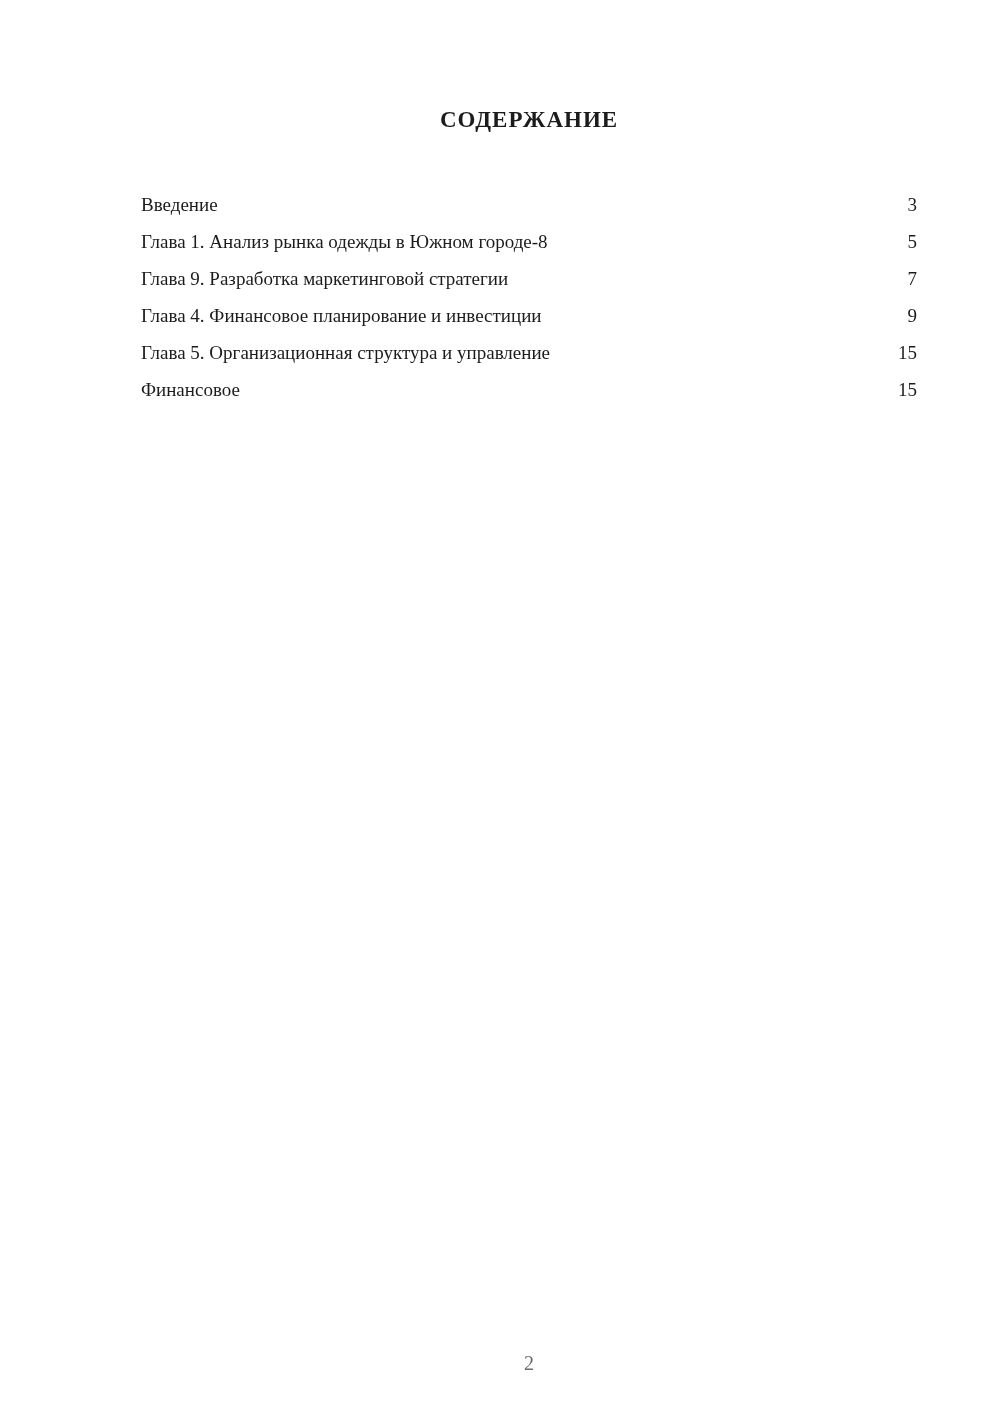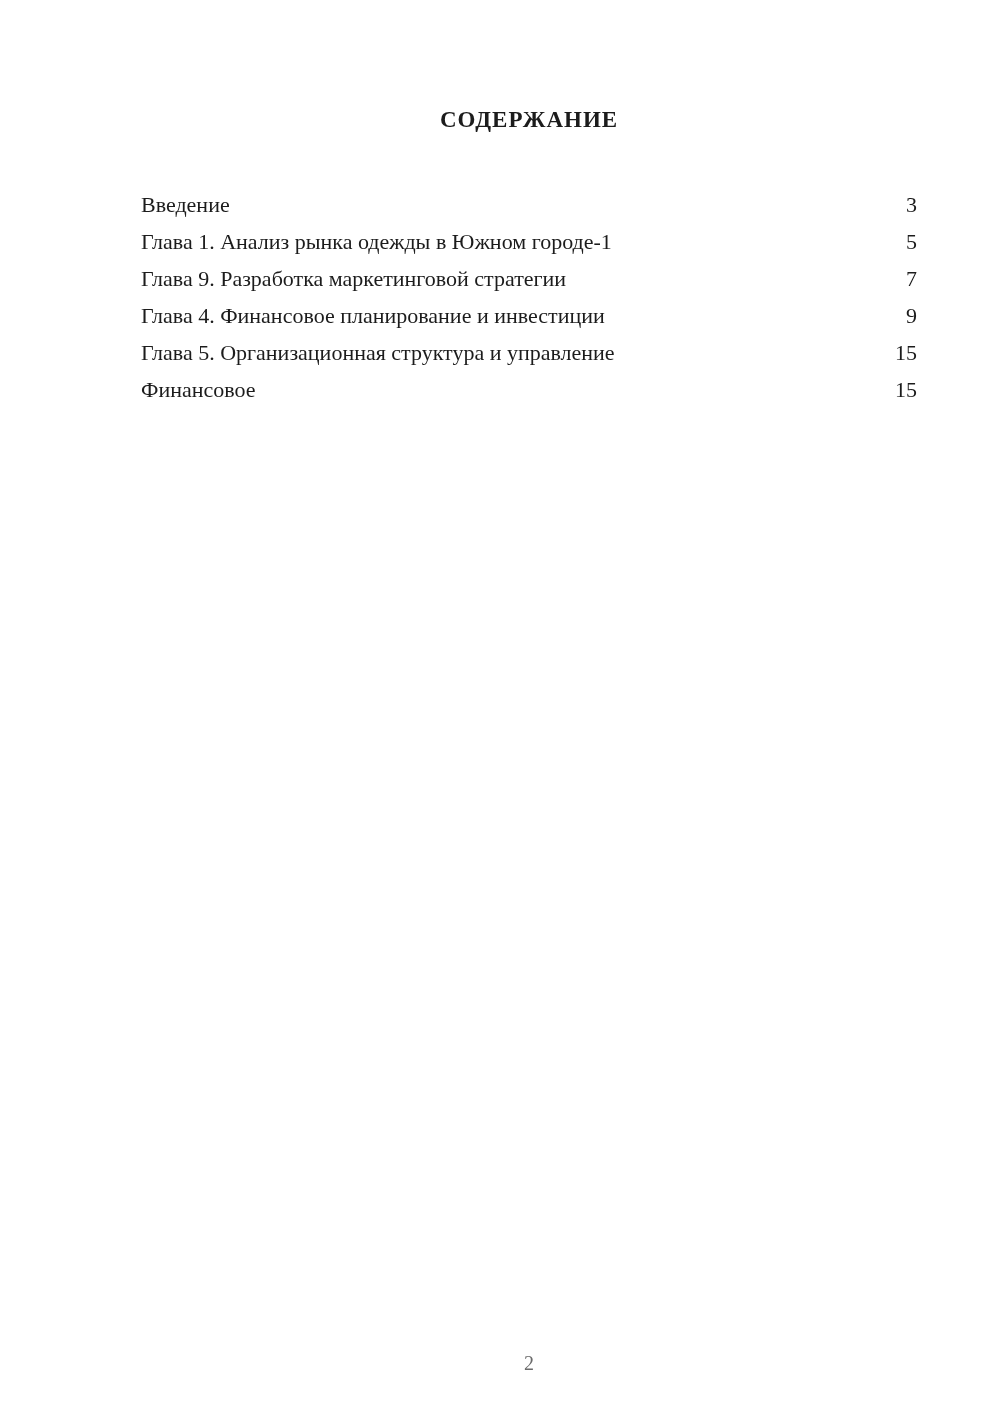--- a/index.html
+++ b/index.html
@@ -32,21 +32,21 @@
   .toc {
     position: absolute;
     top: 170px;
     left: 141px;
     right: 83px;
   }
   .toc-row {
     display: flex;
     justify-content: space-between;
     align-items: baseline;
-    font-size: 22px;
+    font-size: 19px;
     line-height: 37px;
     white-space: nowrap;
   }
   .toc-label {
     flex: 0 1 auto;
     overflow: hidden;
   }
   .toc-page {
     flex: 0 0 auto;
     padding-left: 20px;
@@ -68,21 +68,21 @@
 <div class="page">
   <h1 class="doc-title">СОДЕРЖАНИЕ</h1>
 
   <div class="toc" id="toc">
   <div class="toc-row">
     <span class="toc-label">Введение</span>
     <span class="toc-page">3</span>
   </div>
 
   <div class="toc-row">
-    <span class="toc-label">Глава 1. Анализ рынка одежды в Южном городе-1</span>
+    <span class="toc-label">Глава 1. Анализ рынка одежды в Южном городе-8</span>
     <span class="toc-page">5</span>
   </div>
 
   <div class="toc-row">
     <span class="toc-label">Глава 9. Разработка маркетинговой стратегии</span>
     <span class="toc-page">7</span>
   </div>
 
   <div class="toc-row">
     <span class="toc-label">Глава 4. Финансовое планирование и инвестиции</span>

